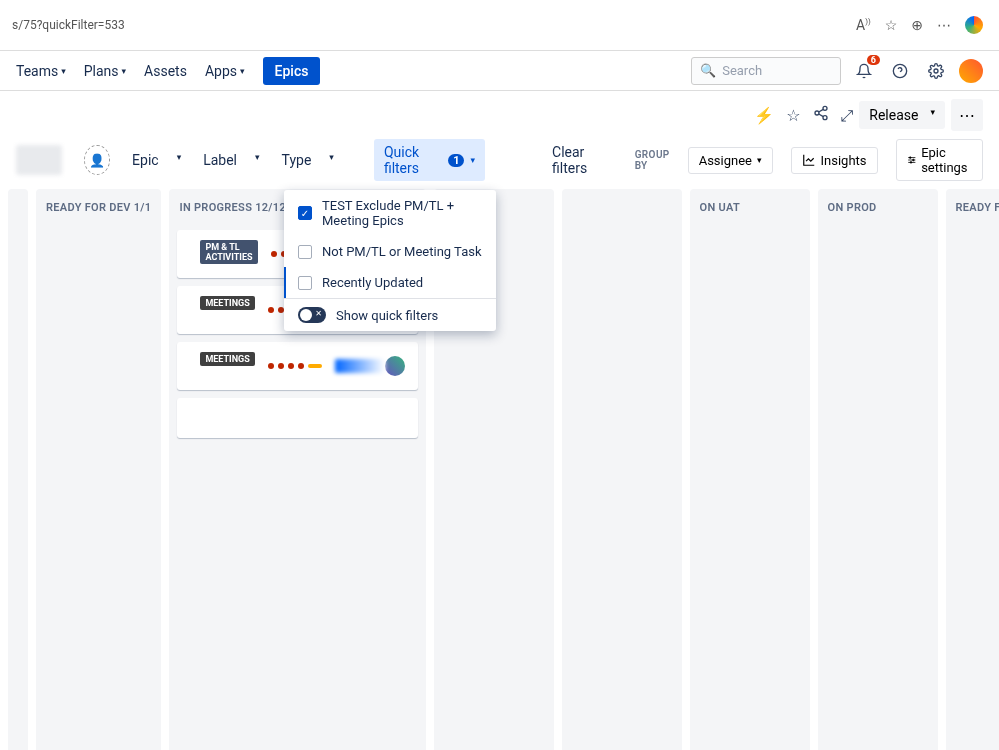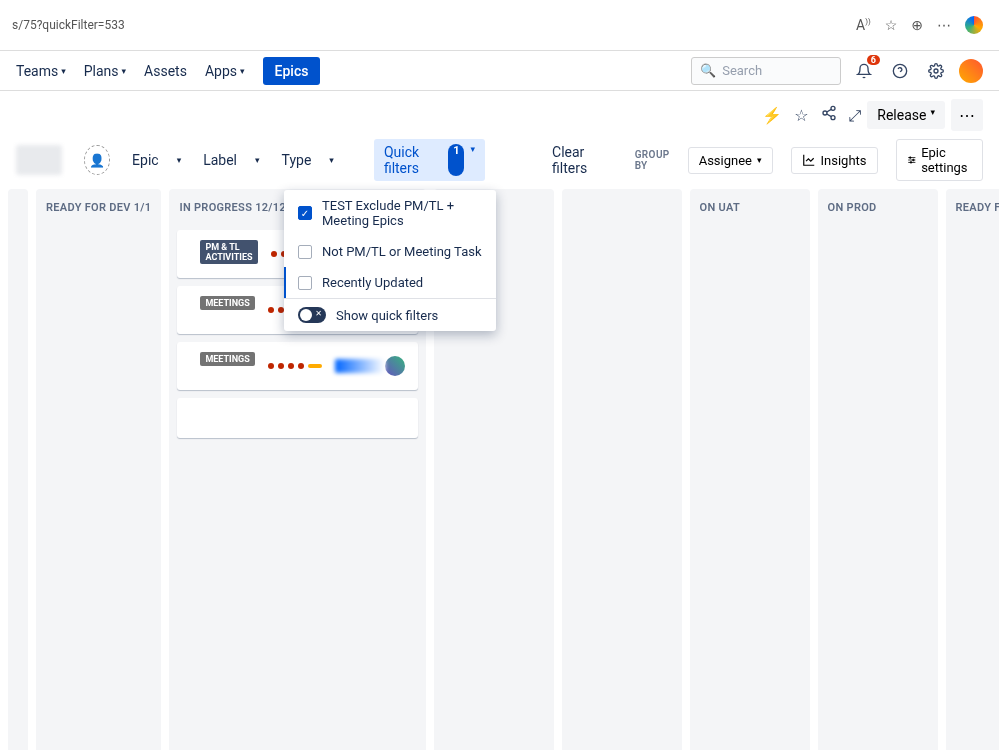--- a/index.html
+++ b/index.html
@@ -13,41 +13,41 @@
 .nav-item { font-size: 14px; color: #172B4D; display: flex; align-items: center; gap: 3px; }
 .chev { font-size: 9px; }
 .create-btn { background: #0052CC; color: #fff; border: none; border-radius: 3px; padding: 6px 12px; font-size: 14px; font-weight: 500; }
 .nav-right { display: flex; gap: 10px; align-items: center; }
 .search-box { border: 1px solid #ccc; border-radius: 3px; width: 150px; height: 28px; display: flex; align-items: center; padding: 0 8px; gap: 6px; font-size: 13px; color: #6b778c; background: #fafbfc; }
 .icon-btn { width: 26px; height: 26px; display: flex; align-items: center; justify-content: center; color: #344563; position: relative; }
 .notif-badge { position: absolute; top: -3px; right: -3px; background: #DE350B; color: #fff; font-size: 9px; border-radius: 8px; padding: 0 4px; font-weight: bold; }
 .avatar { width: 24px; height: 24px; border-radius: 50%; background: linear-gradient(45deg,#FFAB00,#FF5630); }
 .sub-header { height: 48px; display: flex; align-items: center; justify-content: flex-end; padding: 0 16px; gap: 6px; }
 .action-icons { display: flex; gap: 12px; align-items: center; color: #344563; }
-.release-btn { background: #f4f5f7; border-radius: 3px; padding: 6px 10px; font-size: 14px; display: flex; align-items: flex-start; gap: 4px; }
+.release-btn { background: #f4f5f7; border-radius: 3px; padding: 6px 10px; font-size: 14px; display: flex; align-items: flex-start; gap: 12px; }
 .more-btn { background: #f4f5f7; border-radius: 3px; width: 32px; height: 32px; display: flex; align-items: center; justify-content: center; }
 .filter-bar { height: 42px; display: flex; align-items: center; padding: 0 16px; gap: 22px; position: relative; }
 .blurred-box { width: 54px; height: 30px; background: #e8eaed; filter: blur(2px); border-radius: 3px; }
 .people-icon { width: 30px; height: 30px; border: 1px dashed #999; border-radius: 50%; display: flex; align-items: center; justify-content: center; font-size: 13px; color: #555; }
-.filter-item { font-size: 14px; color: #172B4D; display: flex; align-items: center; gap: 18px; }
-.quick-filters-btn { background: #DEEBFF; color: #0052CC; padding: 5px 10px; border-radius: 3px; display: flex; gap: 6px; font-size: 14px; margin-left: 18px; }
+.filter-item { font-size: 14px; color: #172B4D; display: flex; gap: 18px; }
+.quick-filters-btn { background: #DEEBFF; color: #0052CC; padding: 5px 10px; border-radius: 3px; display: flex; align-items: center; gap: 6px; font-size: 14px; margin-left: 18px; }
 .badge-1 { background: #0052CC; color: #fff; font-size: 11px; border-radius: 8px; padding: 0 5px; font-weight: bold; }
 .clear-filters { font-size: 14px; color: #172B4D; margin-left: 45px; }
 .filter-right { margin-left: auto; display: flex; gap: 18px; align-items: center; }
 .group-by-label { font-size: 10px; color: #6b778c; letter-spacing: 0.4px; font-weight: 600; }
 .pill-btn { border: 1px solid #DFE1E6; border-radius: 3px; padding: 5px 10px; font-size: 13px; display: flex; align-items: center; gap: 5px; background: #fff; }
 .board { display: flex; gap: 8px; padding: 8px 0 0 8px; background: #fff; height: calc(100% - 164px); overflow: hidden; }
 .column { flex: 0 0 120px; background: #F4F5F7; border-radius: 4px; padding: 8px; display: flex; flex-direction: column; gap: 8px; }
 .column.narrow-left { flex: 0 0 20px; background: #F4F5F7; }
 .col-header { font-size: 11px; color: #5E6C84; font-weight: 600; letter-spacing: 0.3px; padding: 4px 2px 8px; white-space: nowrap; overflow: hidden; text-overflow: ellipsis; }
 .card { background: #fff; border-radius: 3px; box-shadow: 0 1px 1px rgba(9,30,66,0.25); padding: 10px; display: flex; gap: 13px; }
 .card-title { height: 28px; background: #eef0f2; border-radius: 2px; filter: blur(2px); }
 .tag { font-size: 9px; font-weight: 700; color: #fff; padding: 2px 5px; border-radius: 2px; align-self: flex-start; }
 .tag-pmtl { background: #42526E; }
-.tag-meetings { background: #737373; }
+.tag-meetings { background: #404040; }
 .dots-row { display: flex; gap: 4px; align-items: center; }
 .dot { width: 6px; height: 6px; border-radius: 50%; background: #BF2600; }
 .dash { width: 14px; height: 4px; background: #FFAB00; border-radius: 2px; }
 .card-footer { display: flex; justify-content: space-between; align-items: center; }
 .footer-blur { width: 50px; height: 14px; border-radius: 2px; background: linear-gradient(90deg,#FFAB00,#fff); filter: blur(2px); }
 .footer-blur.blue { background: linear-gradient(90deg,#0065FF,#fff); }
 .card-avatar { width: 20px; height: 20px; border-radius: 50%; background: linear-gradient(45deg,#6554C0,#36B37E); }
 .done-col { flex: 0 0 100px; }
 .blur-card { background: #fff; border-radius: 3px; height: 120px; filter: blur(6px); margin-bottom: 8px; opacity: 0.9; }
 .dropdown { position: absolute; top: 190px; left: 284px; width: 212px; background: #fff; border-radius: 3px; box-shadow: 0 4px 12px rgba(9,30,66,0.3); z-index: 100; overflow: hidden; }

